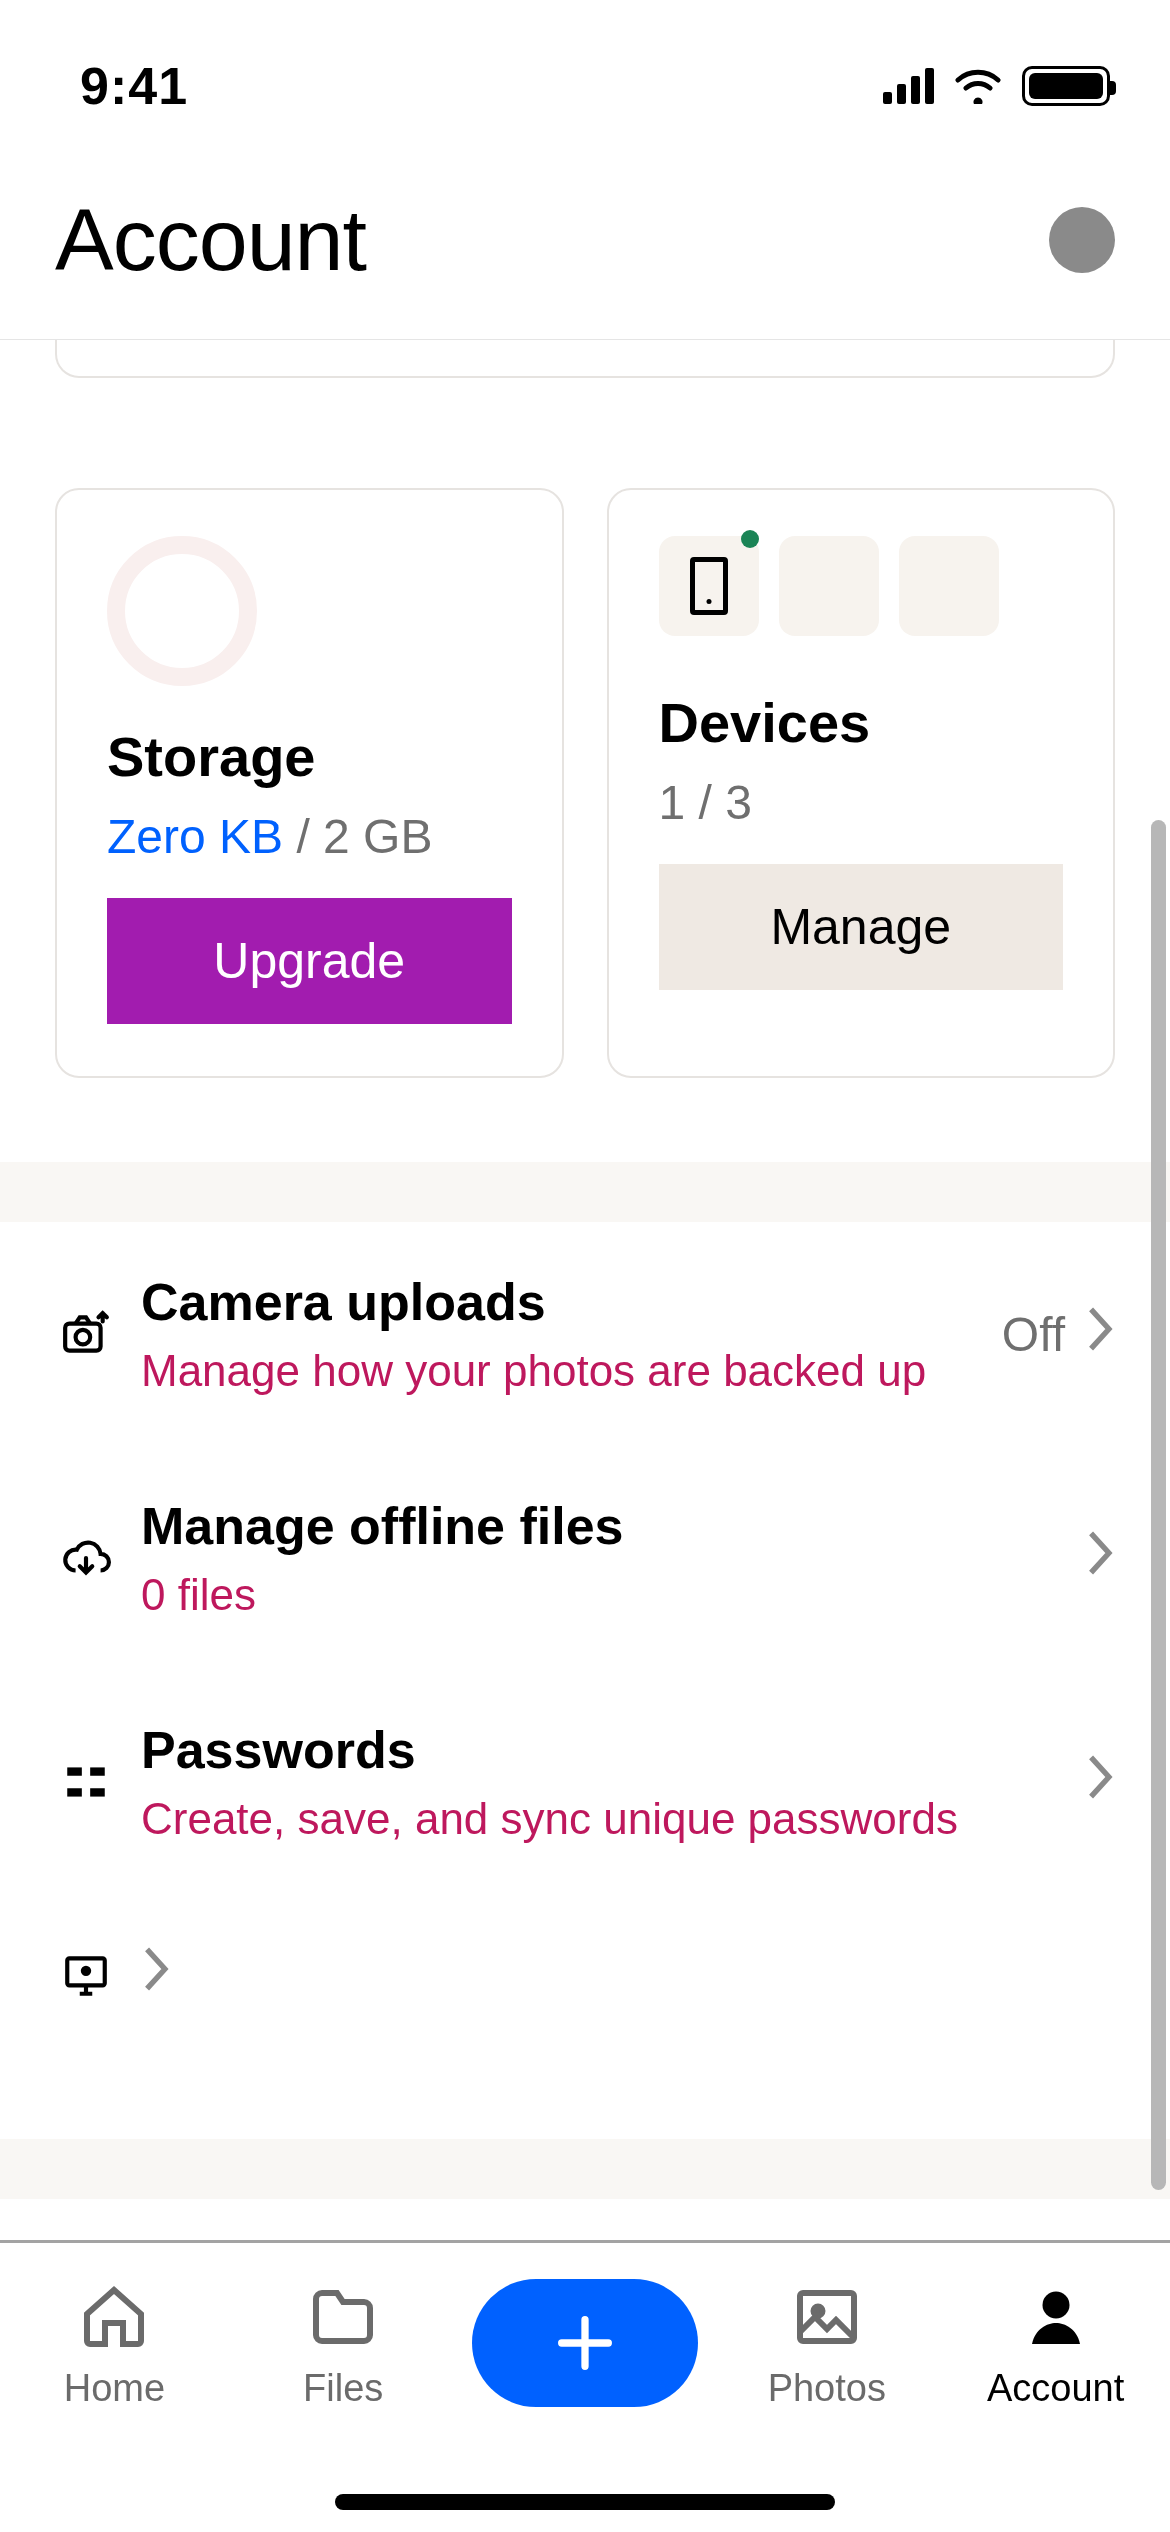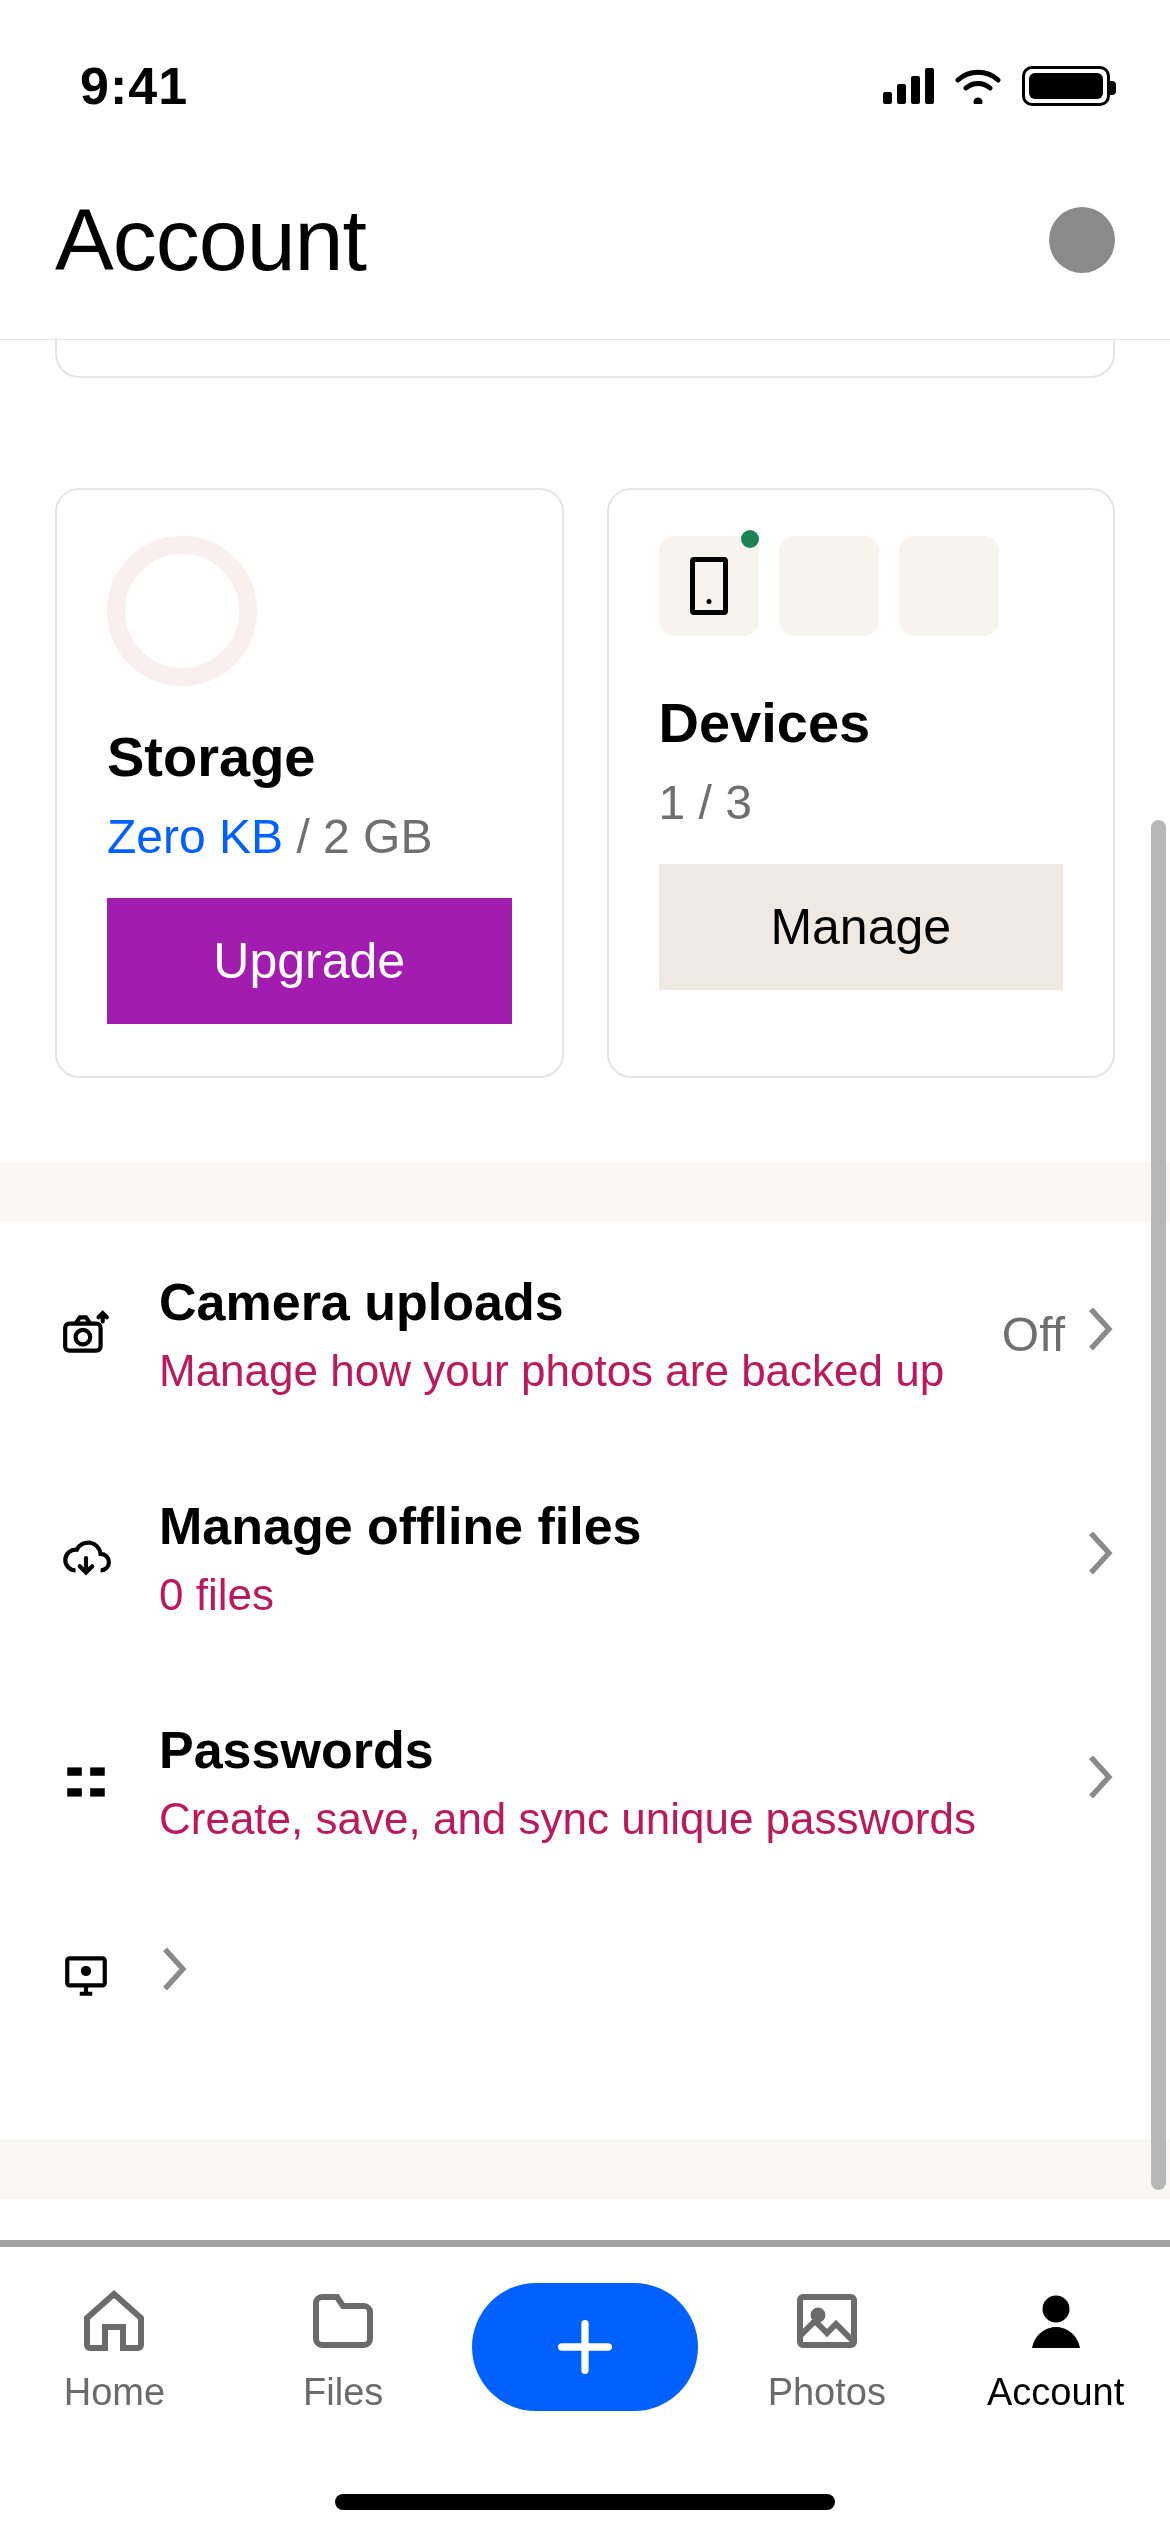--- a/index.html
+++ b/index.html
@@ -45,33 +45,33 @@
   .device-slots { display:flex; gap: 20px; margin-bottom: 54px; position: relative; }
   .device-slot { width: 100px; height: 100px; border-radius: 16px; background:#f7f3ee; display:flex; align-items:center; justify-content:center; }
   .device-phone { width: 38px; height: 58px; border: 5px solid #000; border-radius: 4px; position:relative; }
   .device-phone::after { content:""; position:absolute; bottom:6px; left:50%; transform:translateX(-50%); width:5px; height:5px; background:#000; border-radius:50%; }
   .device-dot { position:absolute; left: 82px; top: -6px; width: 18px; height: 18px; background:#1b8456; border-radius:50%; }
 
   .divider-space { height: 60px; background:#f9f7f4; margin-top: 84px; }
 
   
   .list { background:#fff; }
-  .list-item { display:flex; align-items:center; padding: 50px 55px; gap: 42px; cursor:pointer; }
+  .list-item { display:flex; align-items:center; padding: 50px 55px; gap: 24px; cursor:pointer; }
   .li-icon { width: 62px; display:flex; justify-content:center; }
   .li-icon svg { width: 50px; height: 50px; }
   .li-body { flex:1; }
   .li-title { font-size: 52px; font-weight: 600; margin-bottom: 14px; }
   .li-sub { font-size: 44px; color: #be185d; }
   .li-trail { display:flex; align-items:center; gap: 20px; font-size: 48px; color:#6f6f6f; }
   .chevron svg { width: 30px; height: 50px; stroke:#8a8a8a; }
 
   .scroll-indicator { position:absolute; right: 4px; top: 480px; width: 15px; height: 1370px; background:#b7b7b7; border-radius: 10px; }
 
   
-  .tabbar { position:absolute; left:0; right:0; bottom:0; height:292px; border-top:7px solid #a3a3a3; background:#fff; display:flex; justify-content:space-around; align-items:flex-start; padding-top:38px; }
+  .tabbar { position:absolute; left:0; right:0; bottom:0; height:292px; border-top:3px solid #a3a3a3; background:#fff; display:flex; justify-content:space-around; align-items:flex-start; padding-top:38px; }
   .tab { width: 200px; display:flex; flex-direction:column; align-items:center; gap:14px; cursor:pointer; }
   .tab svg { width: 72px; height: 72px; }
   .tab-label { font-size: 38px; color:#6b6b6b; }
   .tab.active .tab-label { color:#000; }
   .tab-add { width: 226px; height: 128px; border-radius: 66px; background:#0061ff; display:flex; align-items:center; justify-content:center; margin-top: -2px; cursor:pointer; }
   .tab-add svg { width: 70px; height: 70px; }
 
   .home-indicator { position:absolute; bottom: 22px; left:50%; transform:translateX(-50%); width: 500px; height: 16px; background:#000; border-radius: 20px; }
 </style>
 </head>

